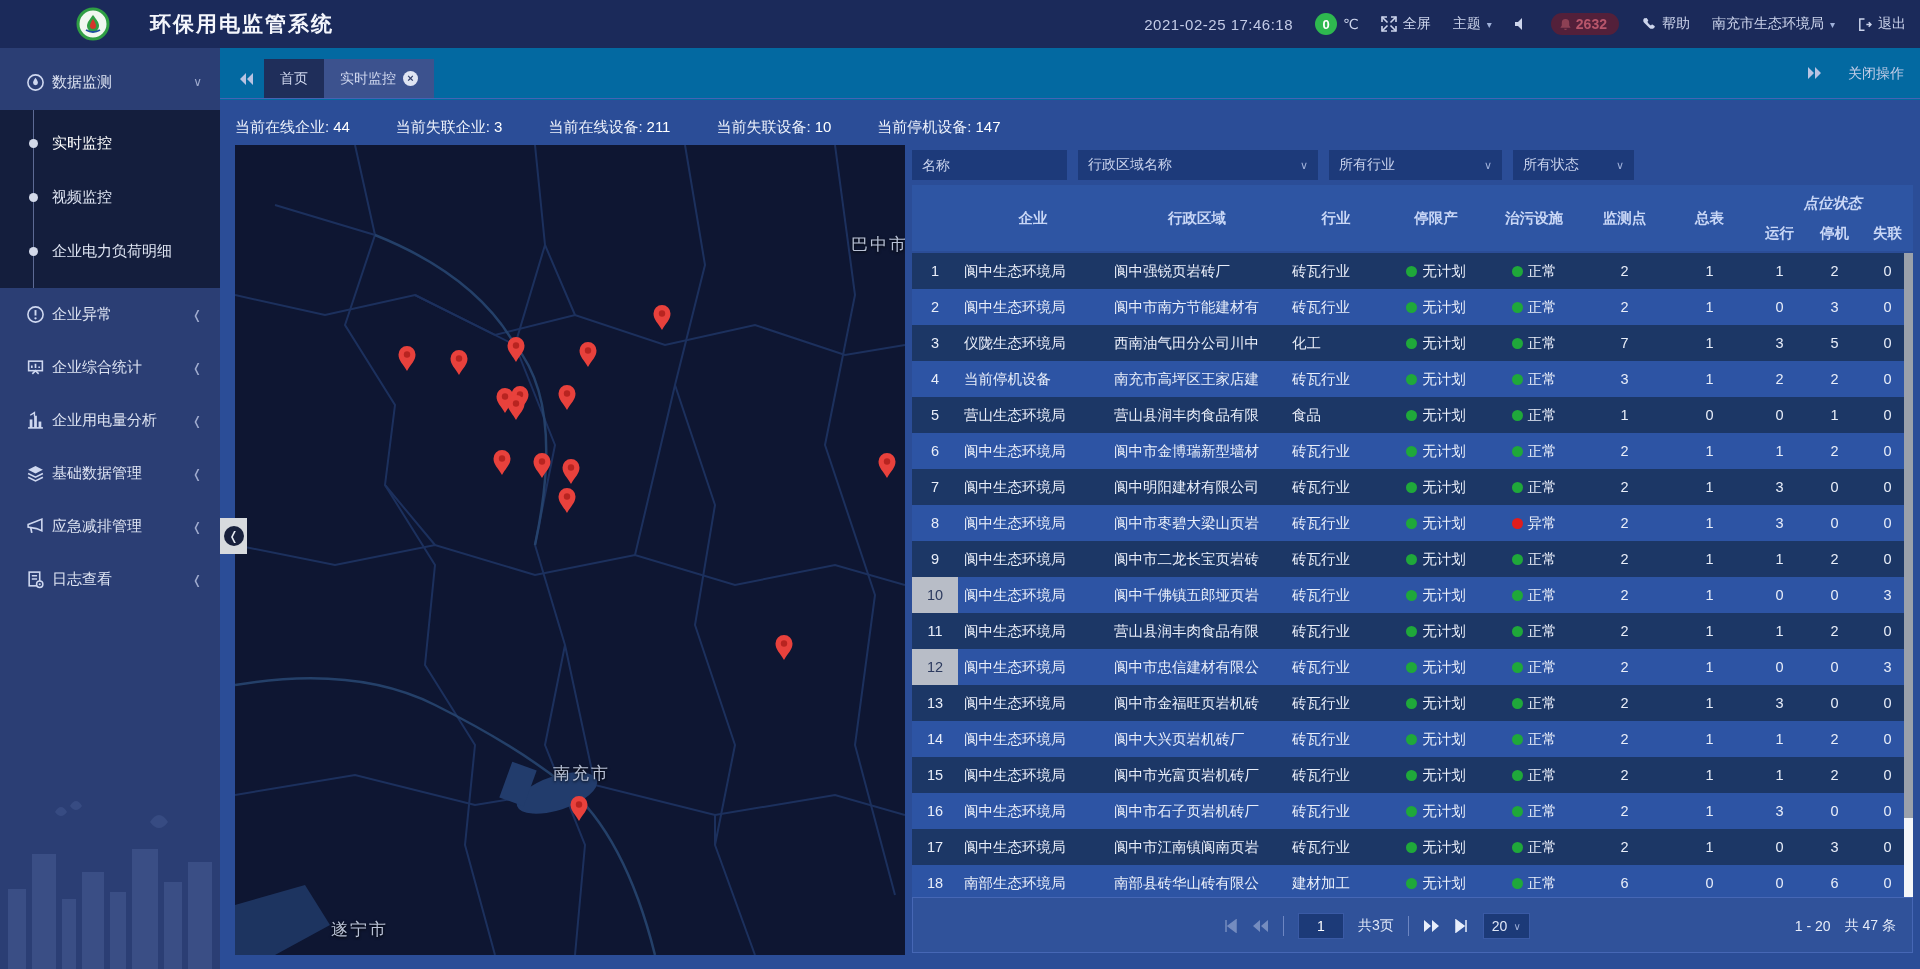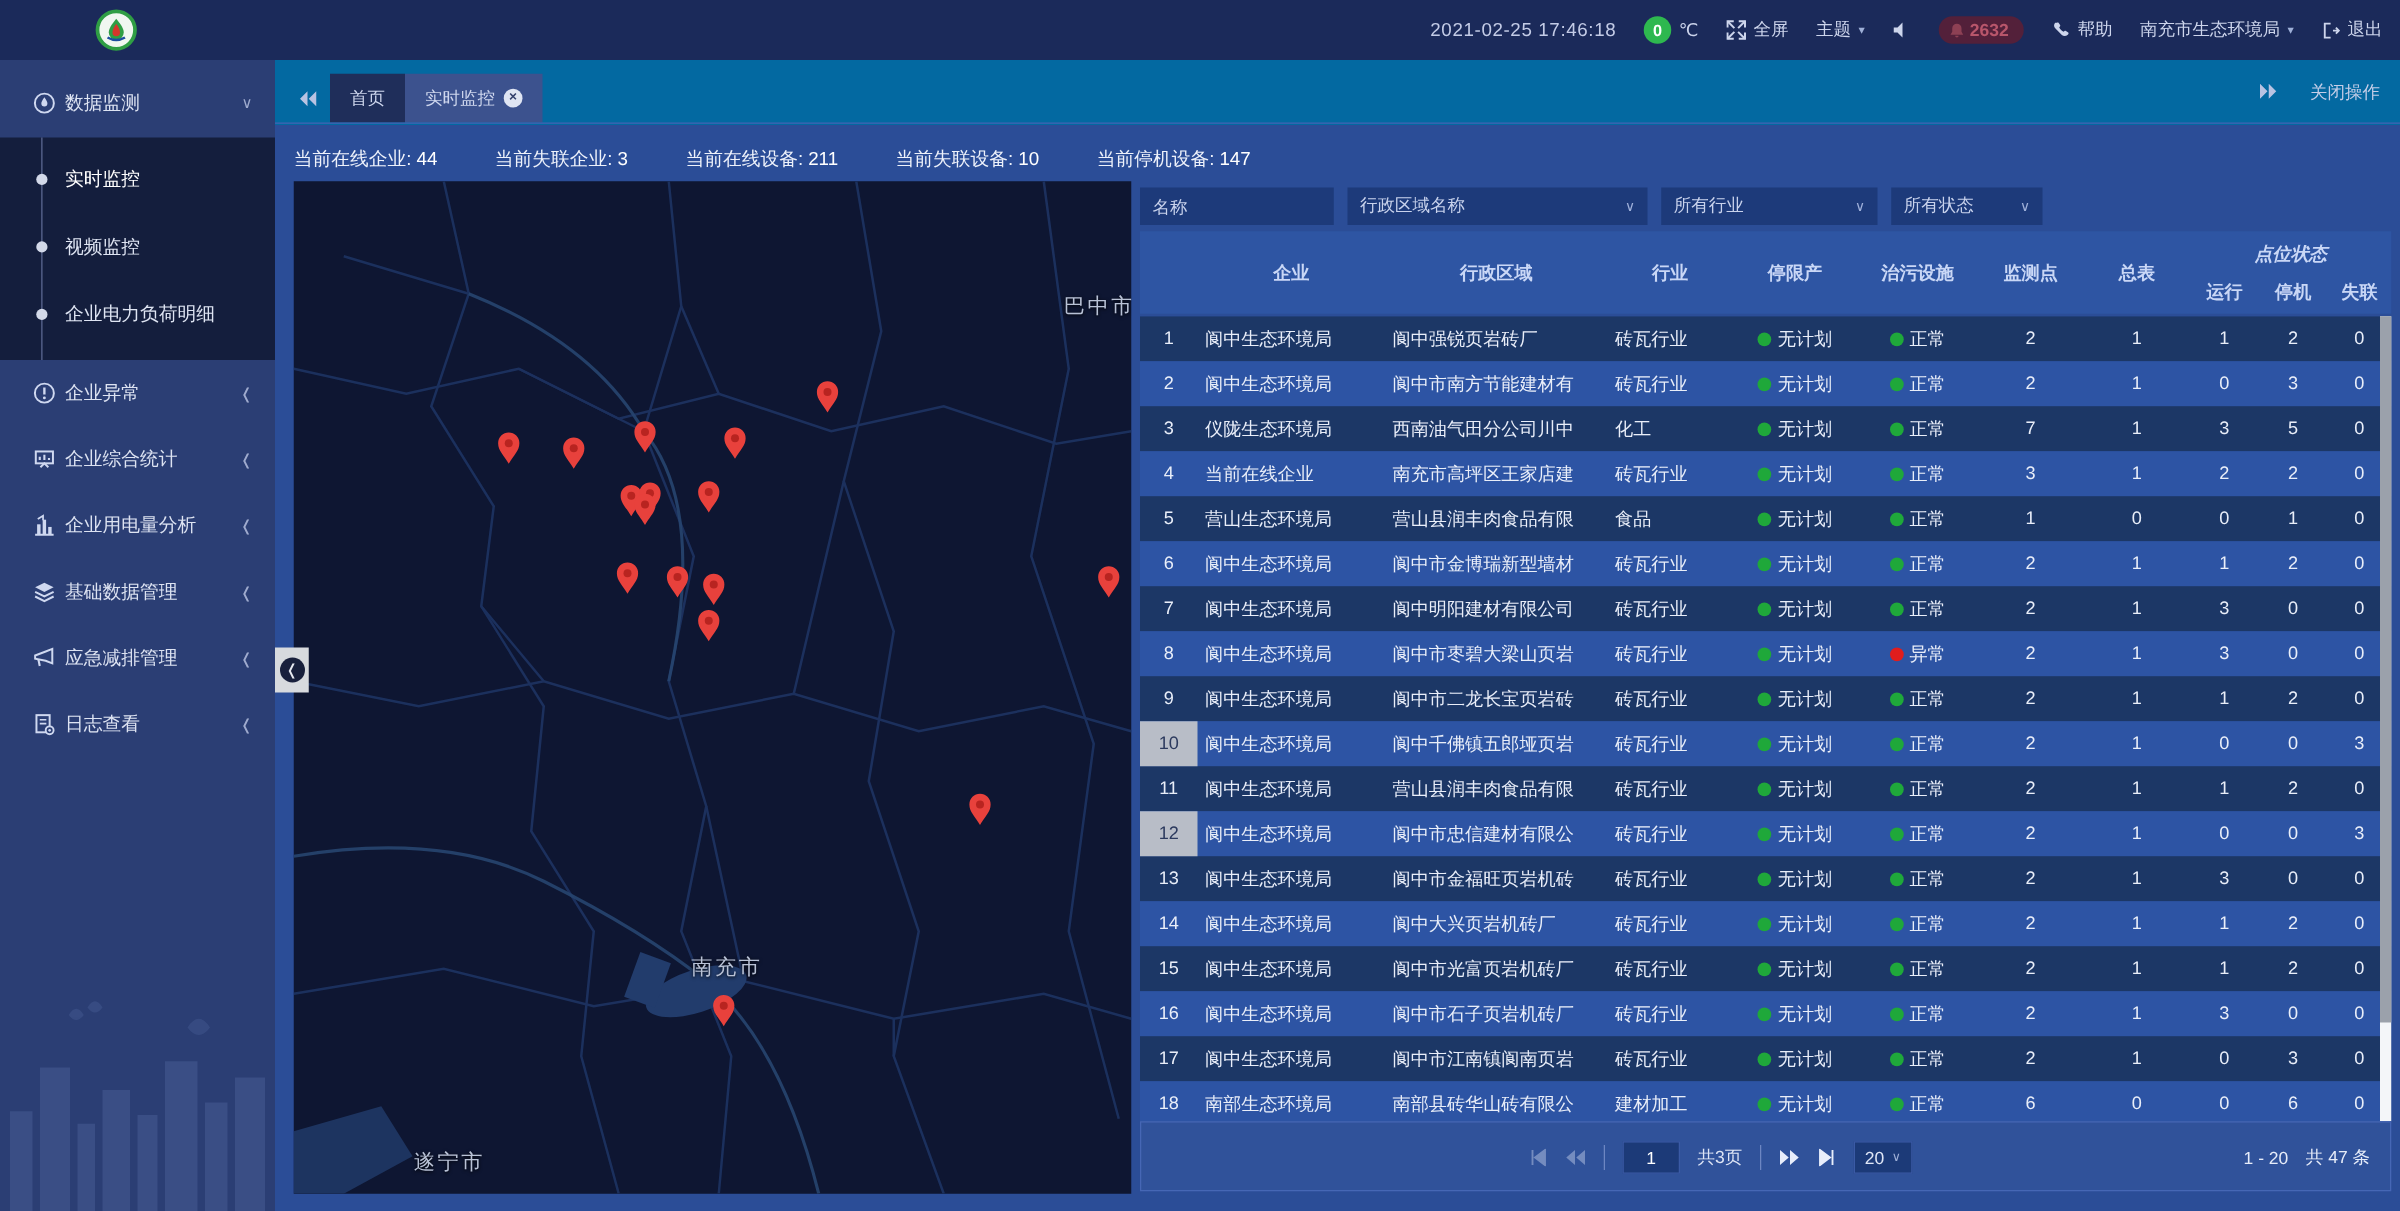--- a/index.html
+++ b/index.html
@@ -112,20 +112,21 @@
   <header class="topbar">
     <span class="logo">
       <svg width="34" height="34" viewBox="0 0 34 34">
         <circle cx="17" cy="17" r="15" fill="#f0f7f0"></circle>
         <circle cx="17" cy="17" r="15" fill="none" stroke="#2f9e44" stroke-width="3"></circle>
         <path d="M17 8 C13 13 11 16 11 19 a6 6 0 0 0 12 0 C23 16 21 13 17 8Z" fill="#2f9e44"></path>
         <path d="M17 12 C15 15 14 17 14 19 a3 3 0 0 0 6 0 C20 17 19 15 17 12Z" fill="#d6362b"></path>
         <path d="M10 23 q7 4 14 0" stroke="#1c4e9e" stroke-width="2" fill="none"></path>
       </svg>
     </span>
+    <div class="app-title">环保用电监管系统</div>
 
     <div class="top-right">
       <span class="datetime">2021-02-25 17:46:18</span>
       <span class="top-item">
         <span class="temp-badge">0</span>
         <span>℃</span>
       </span>
       <span class="top-item">
         <svg width="16" height="16" viewBox="0 0 16 16">
           <path d="M1 6 L1 1 L6 1 M10 1 L15 1 L15 6 M15 10 L15 15 L10 15 M6 15 L1 15 L1 10" fill="none" stroke="#cdd5ec" stroke-width="1.6"></path>
@@ -499,21 +500,21 @@
             <span>正常</span>
           </div>
           <div class="td">7</div>
           <div class="td">1</div>
           <div class="td">3</div>
           <div class="td">5</div>
           <div class="td">0</div>
         </div>
         <div class="trow even">
           <div class="td idx">4</div>
-          <div class="td left">当前在线企业</div>
+          <div class="td left">当前停机设备</div>
           <div class="td left">南充市高坪区王家店建</div>
           <div class="td left">砖瓦行业</div>
           <div class="td">
             <span class="sdot" style="background: rgb(31, 168, 58);"></span>
             <span>无计划</span>
           </div>
           <div class="td">
             <span class="sdot" style="background: rgb(31, 168, 58);"></span>
             <span>正常</span>
           </div>

